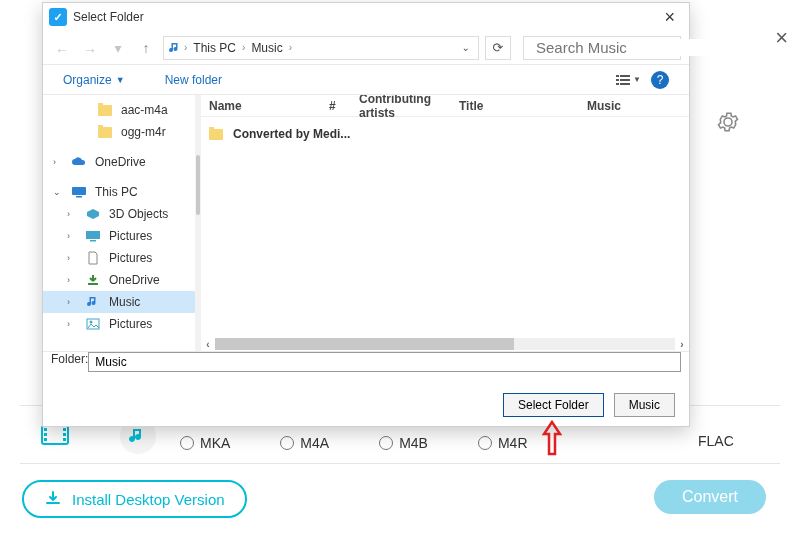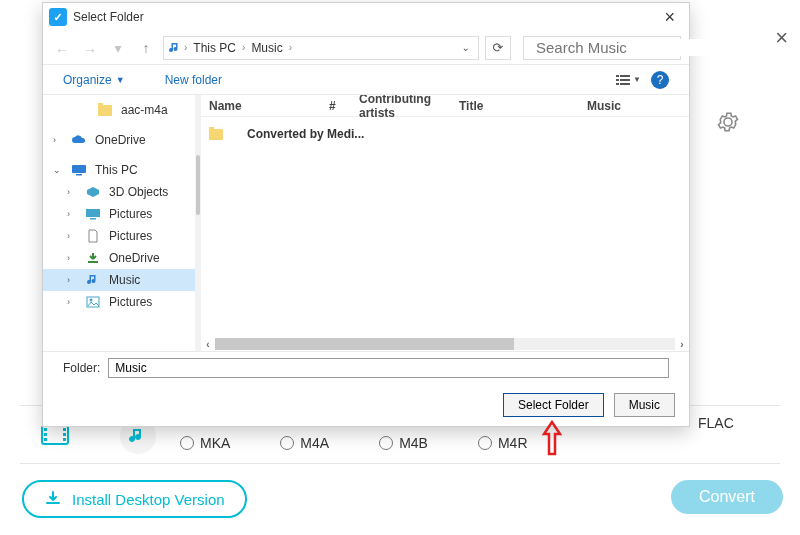--- a/index.html
+++ b/index.html
@@ -1,30 +1,30 @@
 <!DOCTYPE html>
 <html><head>
 <meta charset="utf-8">
 <style>
 * { box-sizing: border-box; margin: 0; padding: 0; font-family: "Segoe UI", Arial, sans-serif; }
 body { width: 800px; height: 535px; background: #fff; position: relative; overflow: hidden; }
 
 
 .bg-close { position: absolute; top: 25px; right: 12px; font-size: 22px; color: #5a5a5a; cursor: pointer; }
 .bg-gear { position: absolute; top: 110px; right: 60px; }
-.bg-flac { position: absolute; top: 415px; left: 698px; font-size: 14px; color: #333; }
+.bg-flac { position: absolute; top: 433px; left: 698px; font-size: 14px; color: #333; }
 .bg-divider { position:absolute; top:405px; left:20px; right:20px; height:1px; background:#e5e5e5; }
 .bg-video-icon { position:absolute; top:420px; left:40px; width:30px; height:30px; }
 .bg-audio-icon { position:absolute; top:418px; left:120px; width:36px; height:36px; border-radius:50%; background:#f4f4f4; display:flex; align-items:center; justify-content:center; }
 .bg-formats { position:absolute; top:435px; left:180px; display:flex; gap:50px; font-size:14px; color:#333; }
 .bg-formats label { display:flex; align-items:center; gap:6px; }
 .bg-formats input { width:14px; height:14px; }
 .bg-divider2 { position:absolute; top:463px; left:20px; right:20px; height:1px; background:#e5e5e5; }
 .install-btn { position:absolute; top:480px; left:22px; border:2px solid #00bcd4; border-radius:20px; padding:8px 20px; color:#00bcd4; font-size:15px; display:flex; align-items:center; gap:10px; cursor:pointer; }
-.convert-btn { position:absolute; top:480px; right:17px; background:#90d9ec; color:#fff; font-size:16px; border-radius:20px; padding:8px 28px; cursor:pointer; }
+.convert-btn { position:absolute; top:480px; right:34px; background:#90d9ec; color:#fff; font-size:16px; border-radius:20px; padding:8px 28px; cursor:pointer; }
 
 
 .dialog { position:absolute; top:2px; left:42px; width:648px; height:425px; background:#fff; border:1px solid #d0d0d0; box-shadow:0 6px 18px rgba(0,0,0,0.2); display:flex; flex-direction:column; }
 .dlg-title { height:28px; display:flex; align-items:center; padding:0 6px; font-size:12px; color:#333; }
 .dlg-title .vicon{ width:18px; height:18px; background:#1da1f2; color:#fff; display:flex; align-items:center; justify-content:center; font-size:11px; font-weight:bold; border-radius:3px; margin-right:6px;}
 .dlg-close { margin-left:auto; font-size:18px; padding:0 8px; cursor:pointer; }
 .dlg-nav { height:34px; border-bottom:1px solid #eaeaea; display:flex; align-items:center; padding:0 8px; gap:6px; }
 .nav-arrow { width:22px; display:flex; justify-content:center; color:#888; cursor:pointer; font-size:14px; }
 .nav-arrow.disabled{ color:#c5c5c5; }
 .breadcrumb { flex:1; display:flex; align-items:center; border:1px solid #ddd; height:24px; padding:0 4px; font-size:12px; color:#333; gap:2px; }
@@ -53,27 +53,27 @@
 .tree .ico{ width:16px; display:flex; justify-content:center; }
 
 .splitter{ width:6px; background:#f2f2f2; cursor:col-resize; position:relative;}
 .splitter::after{content:"";position:absolute;left:1px;top:60px;width:4px;height:60px;background:#c8c8c8;border-radius:2px;}
 
 .file-area{ flex:1; display:flex; flex-direction:column; overflow:hidden;font-weight:bold;}
 .cols{ height:22px; display:flex; align-items:center; border-bottom:1px solid #eee; font-size:12px; color:#444; }
 .col{ padding:0 8px; }
 .col.name{ width:120px;} .col.num{ width:30px;} .col.title{ width:128px;} .col.artists{width:100px;} .col.album{flex:1;}
 .file-list{ flex:1; padding:6px 8px; font-size:12px; color:#333; }
-.file-row{ display:flex; align-items:center; height:22px; gap:24px; cursor:pointer;}
+.file-row{ display:flex; align-items:center; height:22px; gap:10px; cursor:pointer;}
 .hscroll{ height:14px; display:flex; align-items:center; }
 .hscroll .lft,.hscroll .rgt{width:14px;text-align:center;font-size:10px;color:#666;}
 .hscroll .track{flex:1;height:12px;background:#f0f0f0;position:relative;}
 .hscroll .thumb{position:absolute;left:0;top:0;height:100%;width:65%;background:#c8c8c8;}
 
-.dlg-folder{ height:32px; display:flex; align-items:center; padding:0 20px; font-size:12px; gap:8px;}
+.dlg-folder{ height:32px; display:flex; align-items:flex-start; padding:0 8px; font-size:12px; }
 .dlg-folder label{ color:#333; }
 .dlg-folder input{ flex:1; border:1px solid #999; height:20px; padding:0 6px; font-size:12px;}
 
 .dlg-actions{ height:42px; display:flex; align-items:center; justify-content:flex-end; gap:10px; padding:0 14px;}
 .dlg-btn{ border:1px solid #999; background:#f4f4f4; font-size:12px; padding:4px 14px; cursor:pointer;}
 .dlg-btn.primary{ border:1px solid #0a4f9c; background:#f4f4f4;}
 
 .red-arrow{ position:absolute; top:420px; left:540px; }
 
 svg{display:block;}
@@ -186,20 +186,27 @@
   </div>
   <div class="dlg-body">
     <div class="tree">
       <div class="tree-item lvl2">
           <span class="exp"></span>
           <span class="ico">
             <span class="folder-ico"></span>
           </span>
           <span>aac-m4a</span>
         </div>
+      <div class="tree-item lvl2">
+          <span class="exp"></span>
+          <span class="ico">
+            <span class="folder-ico"></span>
+          </span>
+          <span>ogg-m4r</span>
+        </div>
       <div style="height:8px"></div>
       <div class="tree-item">
           <span class="exp">›</span>
           <span class="ico">
             <svg width="16" height="12" viewBox="0 0 16 12">
               <path d="M4 9a3 3 0 010-6 4 4 0 017 1 2.5 2.5 0 011 5H4z" fill="#2d7fd3"></path>
             </svg>
           </span>
           <span>OneDrive</span>
         </div>

